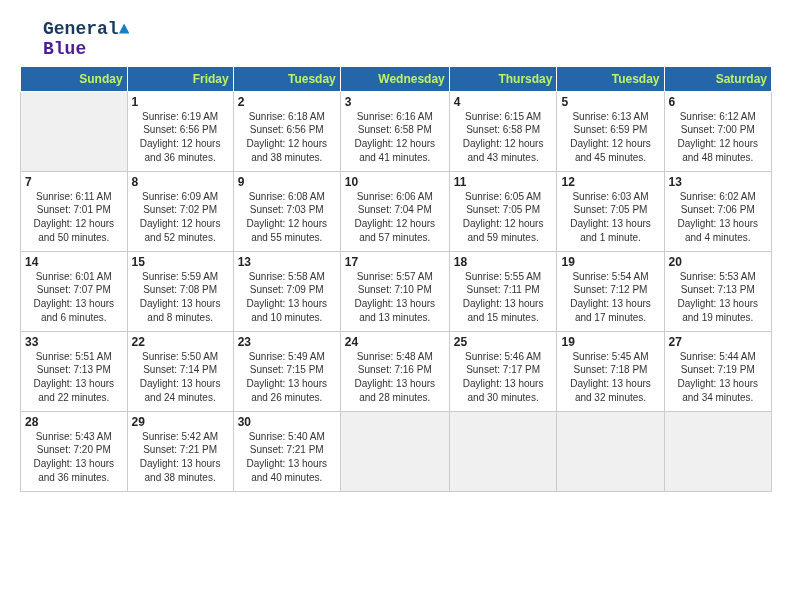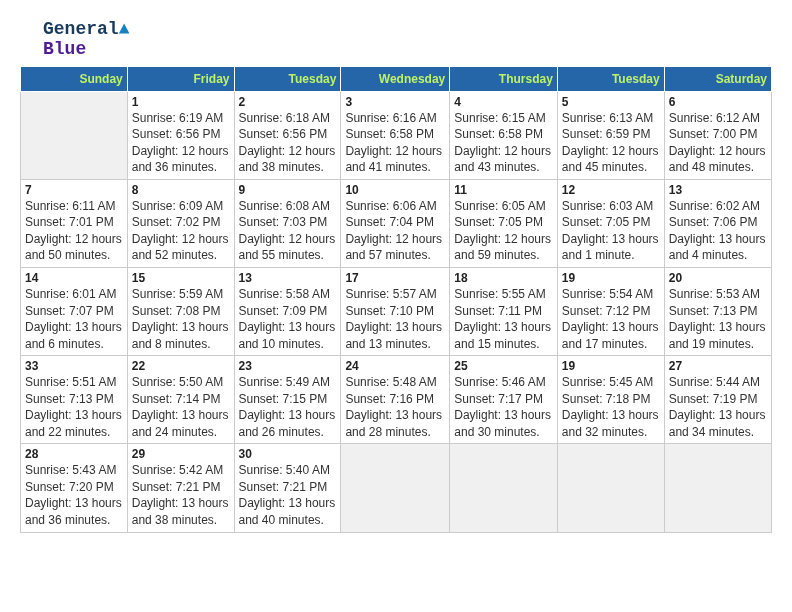--- a/index.html
+++ b/index.html
@@ -80,23 +80,24 @@
       background: #f0f0f0;
     }
     .day-num {
       font-weight: bold;
       font-size: 12px;
       color: #222;
       display: block;
       margin-bottom: 1px;
     }
     .day-info {
-      font-size: 12px;
+      font-size: 10px;
       color: #333;
       line-height: 1.38;
+      text-align: center;
     }
   </style>
 </head>
 <body>
 
 <div class="page">
   <div class="header-area">
     <div class="logo">
       <svg class="logo-icon" viewBox="0 0 22 28" xmlns="http://www.w3.org/2000/svg"></svg>
       <div style="margin-left:4px;">

